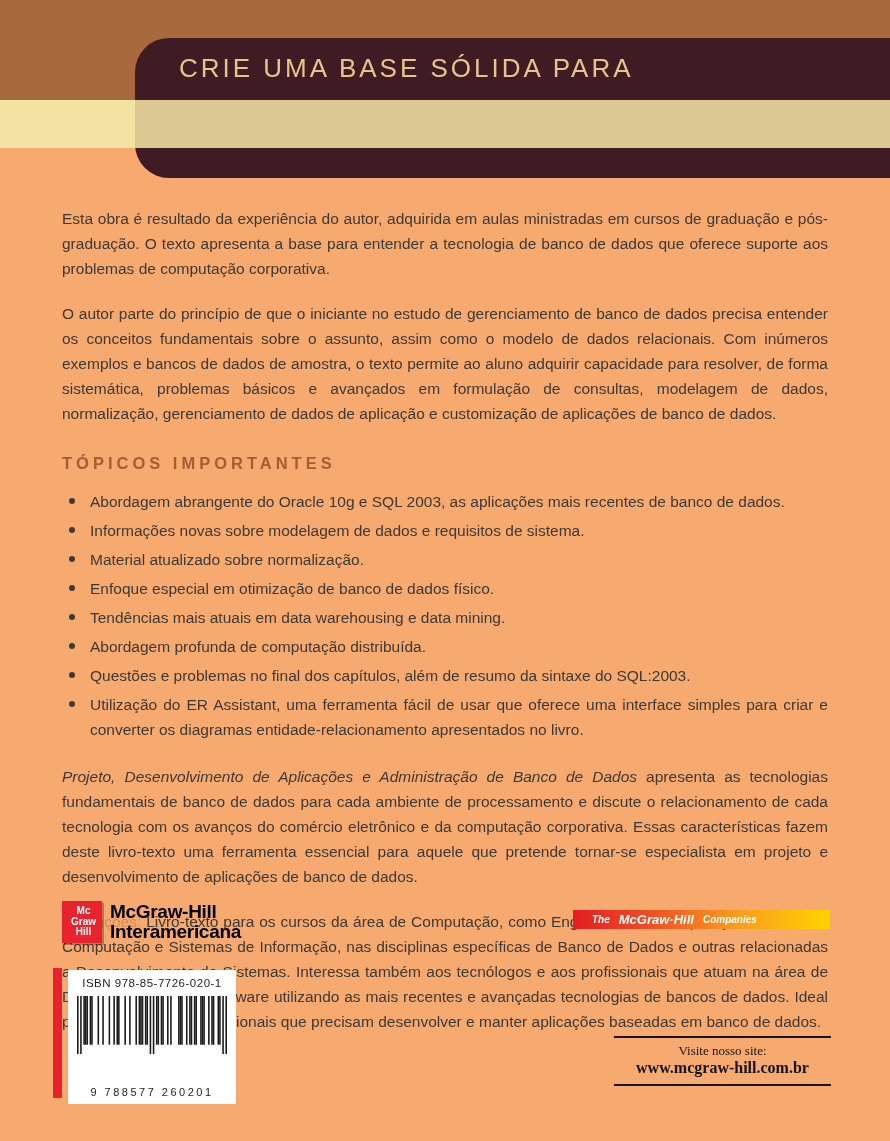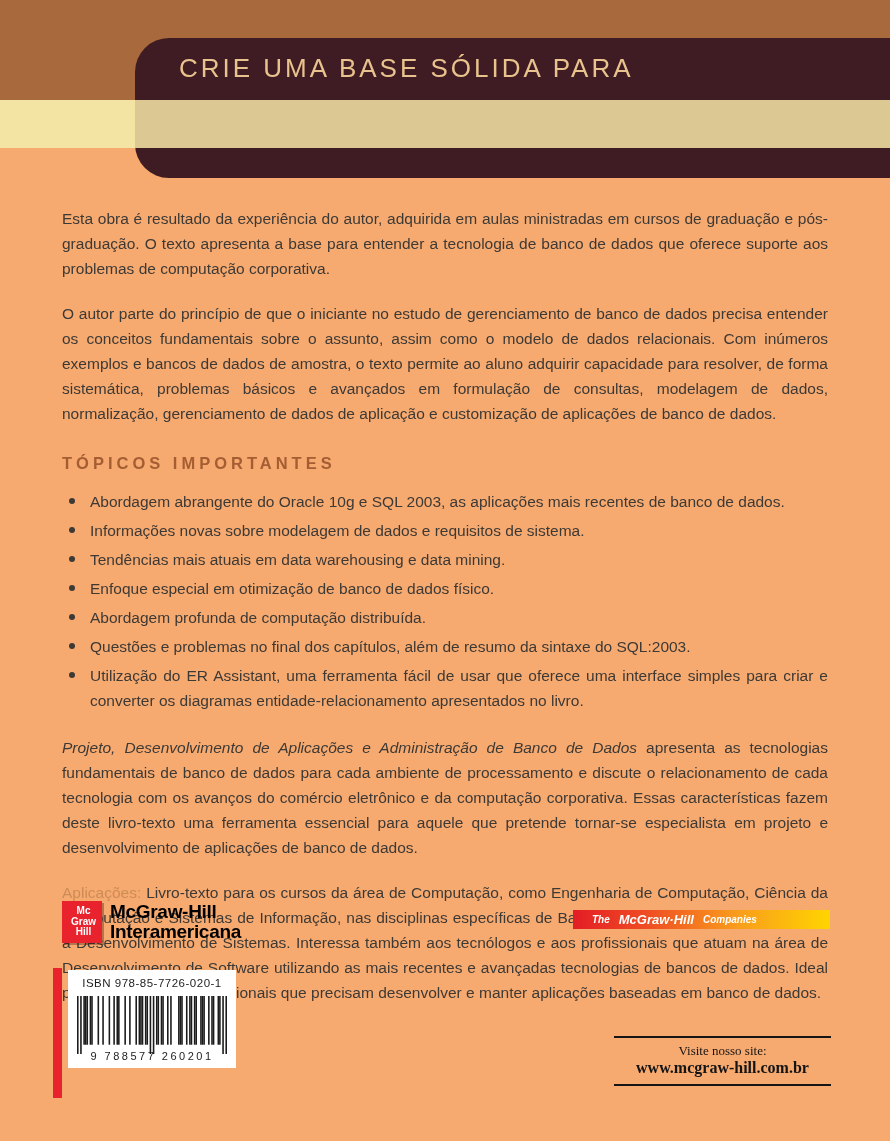--- a/index.html
+++ b/index.html
@@ -34,21 +34,21 @@
   
   .logo-left{position:absolute;left:62px;top:901px;display:flex;align-items:center;gap:8px;}
   .logo-square{width:40px;height:42px;background:var(--red);color:#fff;font-weight:bold;font-size:10px;line-height:1.05;display:flex;flex-direction:column;justify-content:center;padding-left:3px;box-shadow:2px 2px 0 rgba(60,20,10,.35);text-align:center;}
   .logo-text{font-weight:bold;font-size:19px;line-height:1.06;color:#000000;letter-spacing:-0.3px;}
   .banner{position:absolute;left:573px;top:910px;width:257px;height:19px;background:linear-gradient(90deg,#e31d25 0%,#ef4b23 28%,#f99d1c 64%,#ffd400 100%);display:flex;align-items:center;padding-left:19px;color:#fff;font-style:italic;white-space:nowrap;text-align:right;}
   .banner .b-pre,.banner .b-post{font-size:10px;font-weight:bold;}
   .banner .b-main{font-size:13px;font-weight:bold;margin:0 9px;}
 
   
   .barcode-red{position:absolute;left:53px;top:968px;width:9px;height:130px;background:var(--red);}
-  .barcode-box{position:absolute;left:68px;top:970px;width:168px;height:98px;background:#fff;}
+  .barcode-box{position:absolute;left:68px;top:970px;width:168px;height:134px;background:#fff;}
   .isbn-label{position:absolute;top:7px;left:0;right:0;text-align:center;font-size:11.5px;letter-spacing:0.5px;color:#1d1d1d;}
   .bars{position:absolute;top:26px;left:9px;}
   .barcode-digits{position:absolute;bottom:6px;left:0;right:0;text-align:center;font-size:11px;letter-spacing:2.5px;color:#1d1d1d;}
 
   
   .site-box{position:absolute;left:614px;top:1036px;width:217px;border-top:2px solid #151515;border-bottom:2px solid #151515;padding:5px 0 7px;text-align:center;font-family:"Liberation Serif",serif;color:#141414;}
   .site-line1{font-size:13px;}
   .site-line2{font-size:16px;font-weight:bold;}
 </style>
 </head>
@@ -62,22 +62,23 @@
   <div class="cream-over"></div>
   <div class="tagline">CRIE UMA BASE SÓLIDA PARA</div>
 
   <div class="content">
     <p>Esta obra é resultado da experiência do autor, adquirida em aulas ministradas em cursos de graduação e pós-graduação. O texto apresenta a base para entender a tecnologia de banco de dados que oferece suporte aos problemas de computação corporativa.</p>
     <p>O autor parte do princípio de que o iniciante no estudo de gerenciamento de banco de dados precisa entender os conceitos fundamentais sobre o assunto, assim como o modelo de dados relacionais. Com inúmeros exemplos e bancos de dados de amostra, o texto permite ao aluno adquirir capacidade para resolver, de forma sistemática, problemas básicos e avançados em formulação de consultas, modelagem de dados, normalização, gerenciamento de dados de aplicação e customização de aplicações de banco de dados.</p>
     <h2 class="topics-heading">TÓPICOS IMPORTANTES</h2>
     <ul class="topics">
         <li>Abordagem abrangente do Oracle 10g e SQL 2003, as aplicações mais recentes de banco de dados.</li>
         <li>Informações novas sobre modelagem de dados e requisitos de sistema.</li>
+        <li>Material atualizado sobre normalização.</li>
+        <li>Enfoque especial em otimização de banco de dados físico.</li>
         <li>Tendências mais atuais em data warehousing e data mining.</li>
-        <li>Enfoque especial em otimização de banco de dados físico.</li>
         <li>Abordagem profunda de computação distribuída.</li>
         <li>Questões e problemas no final dos capítulos, além de resumo da sintaxe do SQL:2003.</li>
         <li>Utilização do ER Assistant, uma ferramenta fácil de usar que oferece uma interface simples para criar e converter os diagramas entidade-relacionamento apresentados no livro.</li>
       </ul>
     <p><span class="closing-title">Projeto, Desenvolvimento de Aplicações e Administração de Banco de Dados</span><span> apresenta as tecnologias fundamentais de banco de dados para cada ambiente de processamento e discute o relacionamento de cada tecnologia com os avanços do comércio eletrônico e da computação corporativa. Essas características fazem deste livro-texto uma ferramenta essencial para aquele que pretende tornar-se especialista em projeto e desenvolvimento de aplicações de banco de dados.</span></p>
     <p><span class="app-label">Aplicações:</span><span> Livro-texto para os cursos da área de Computação, como Engenharia de Computação, Ciência da Computação e Sistemas de Informação, nas disciplinas específicas de Banco de Dados e outras relacionadas a Desenvolvimento de Sistemas. Interessa também aos tecnólogos e aos profissionais que atuam na área de Desenvolvimento de Software utilizando as mais recentes e avançadas tecnologias de bancos de dados. Ideal para estudantes e profissionais que precisam desenvolver e manter aplicações baseadas em banco de dados.</span></p>
   </div>
 
   <div class="logo-left">
     <div class="logo-square">

